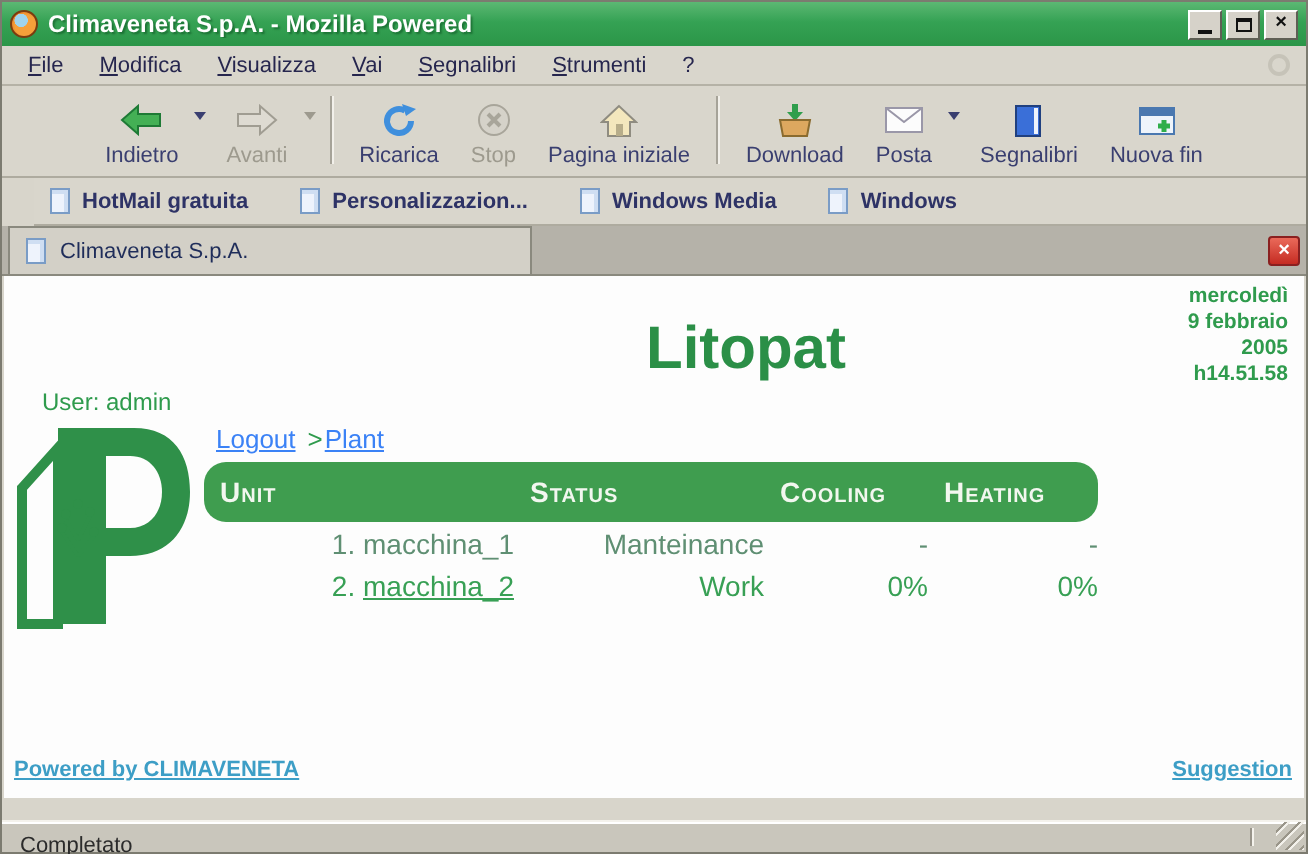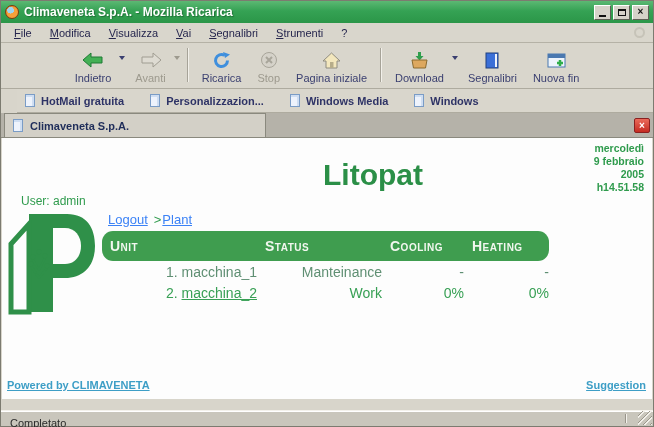--- a/index.html
+++ b/index.html
@@ -81,21 +81,21 @@
   
   .tabstrip {
     position:absolute; left:0; top:112px; right:0; height:25px;
     background:#b5b2a9; border-bottom:1px solid #8a897e;
     display:flex; align-items:flex-end;
   }
   .tab {
     width:262px; height:24px; margin-left:3px;
     background:#d3d0c7; border:1px solid #8a897e; border-bottom:none;
     display:flex; align-items:center; gap:7px; padding:0 8px;
-    font-size:11px; font-weight:bold; color:#1f2d5a;
+    font-size:11px; font-weight:normal; color:#1f2d5a;
   }
   .tab-close {
     margin-left:auto; margin-right:3px; margin-bottom:4px;
     width:16px; height:15px;
     background:linear-gradient(180deg,#ea6a5a,#c52b22);
     border:1px solid #8a2020; border-radius:2px;
     color:#fff; font-size:10px; font-weight:bold;
     display:flex; align-items:center; justify-content:center; line-height:1;
   }
 
@@ -154,21 +154,21 @@
     background:repeating-linear-gradient(135deg, rgba(0,0,0,0) 0 3px, #9a968a 3px 4px, #f2f0ea 4px 5px);
   }
 </style>
 </head>
 <body>
 
 <div class="window">
 
   <div class="titlebar">
     <div class="ff-icon"></div>
-    <div class="title-text">Climaveneta S.p.A. - Mozilla Ricarica</div>
+    <div class="title-text">Climaveneta S.p.A. - Mozilla Powered</div>
     <div class="winbtns">
       <div class="winbtn">
           <span class="glyph-min"></span>
         </div>
       <div class="winbtn">
           <span class="glyph-max"></span>
         </div>
       <div class="winbtn">
           <span>×</span>
         </div>
@@ -245,20 +245,29 @@
       <span class="tb-icon">
         <svg width="19" height="18">
           <path d="M9.5 1 V7" stroke="#2f9e4c" stroke-width="3"></path>
           <path d="M5.5 5 L9.5 9.5 L13.5 5 Z" fill="#2f9e4c"></path>
           <path d="M2 9 H17 L15.5 17 H3.5 Z" fill="#dda85f" stroke="#8a6b2f"></path>
         </svg>
       </span>
       <span class="tb-label">Download</span>
     </div>
 
+    <div class="tb-btn">
+      <span class="tb-icon">
+        <svg width="20" height="14">
+          <rect x="1" y="1" width="18" height="12" fill="#fcfcfc" stroke="#9a97a8"></rect>
+          <path d="M1 1 L10 8 L19 1" fill="none" stroke="#9a97a8"></path>
+        </svg>
+      </span>
+      <span class="tb-label">Posta</span>
+    </div>
     <span class="tb-drop"></span>
 
     <div class="tb-btn">
       <span class="tb-icon">
         <svg width="16" height="17">
           <rect x="2" y="1" width="12" height="15" fill="#3a6fd8" stroke="#20407f"></rect>
           <rect x="11" y="2" width="2" height="13" fill="#eef3fc"></rect>
         </svg>
       </span>
       <span class="tb-label">Segnalibri</span>

